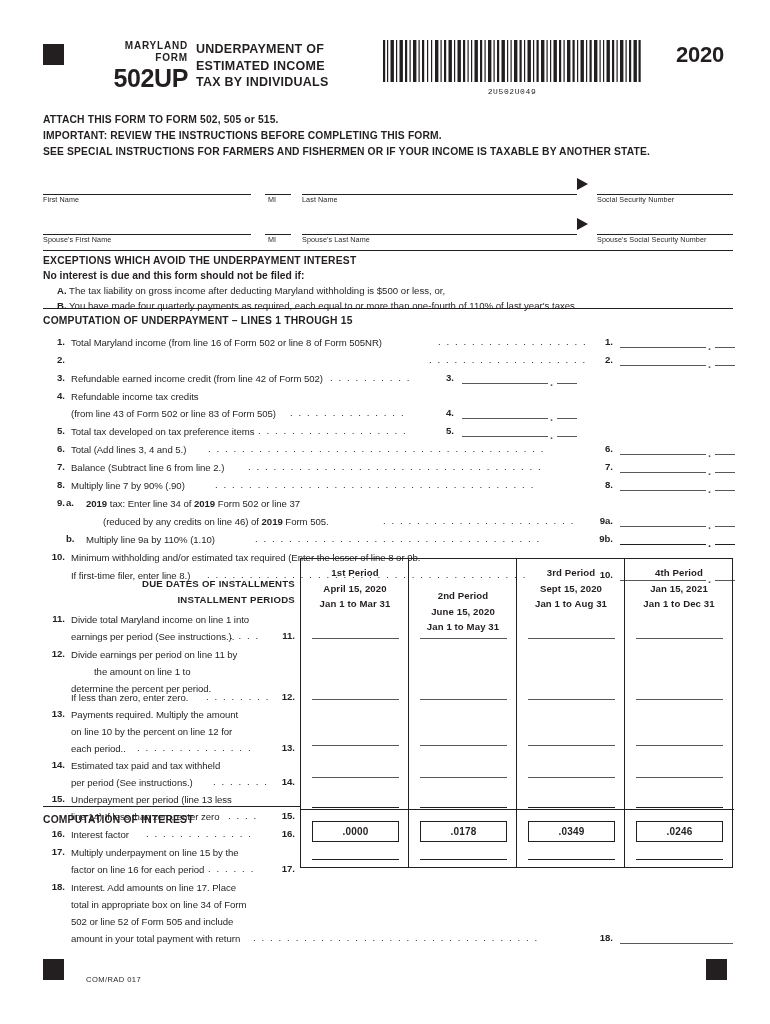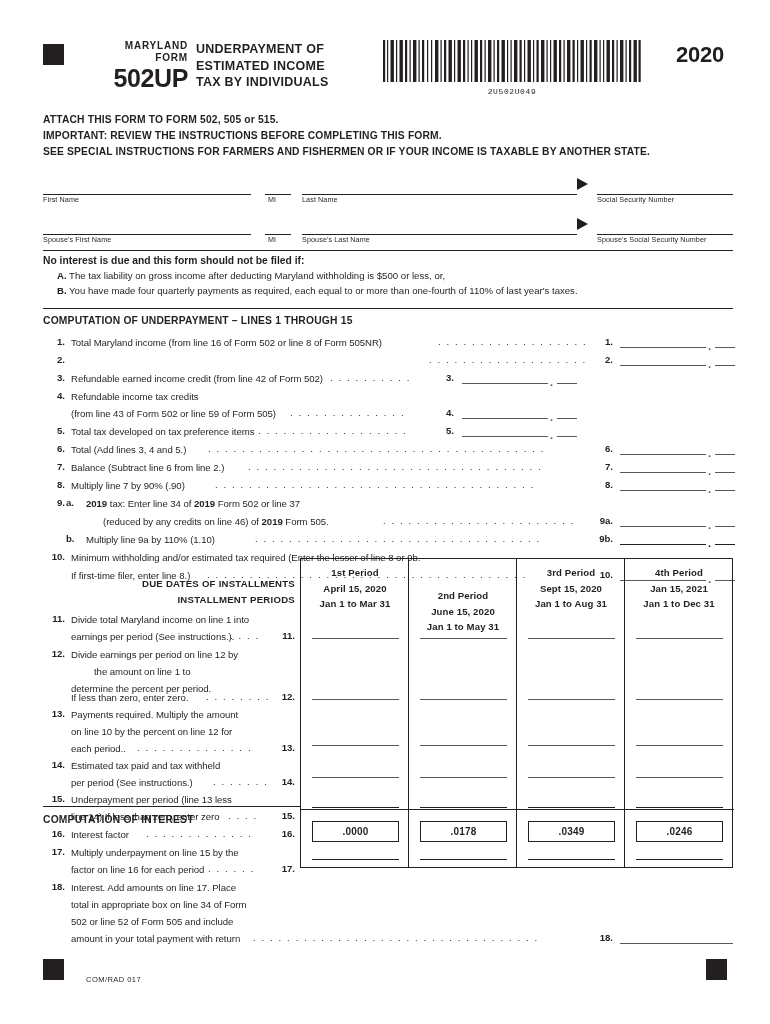--- a/index.html
+++ b/index.html
@@ -326,20 +326,21 @@
 
       <div class="arrow" style="left:534px; top:0px;"></div>
 
       <div class="fld" style="left:554px; width:136px;"></div>
       <div class="fld-lbl" style="left:554px;">Spouse's Social Security Number</div>
     </div>
   </div>
   <div class="abs" id="names-divider"></div>
 
   <div class="abs" id="exceptions">
+    <div class="sec-head">EXCEPTIONS WHICH AVOID THE UNDERPAYMENT INTEREST</div>
     <div class="exc-sub">No interest is due and this form should not be filed if:</div>
     <div class="exc-item">
       <b>A.</b>
       <span>The tax liability on gross income after deducting Maryland withholding is $500 or less, or,</span>
     </div>
     <div class="exc-item">
       <b>B.</b>
       <span>You have made four quarterly payments as required, each equal to or more than one-fourth of 110% of last year's taxes.</span>
     </div>
   </div>
@@ -371,21 +372,21 @@
   <div class="abs dots" style="left:330px; top:372px; width:105px;">. . . . . . . . . .</div>
   <div class="abs lnum-r" style="left:434px; top:372px; width:20px;">3.</div>
   <div class="money" style="left:462px; top:372px; width:113px;">
     <span class="dol" style="width:86px;"></span>
       <span class="dot" style="left:88px;">.</span>
       <span class="cts" style="left:95px;"></span>
   </div>
 
   <div class="abs lnum" style="left:43px; top:390px;">4.</div>
   <div class="abs ltext" style="left:71px; top:390px;">Refundable income tax credits</div>
-  <div class="abs ltext" style="left:71px; top:407px;">(from line 43 of Form 502 or line 59 of Form 505)</div>
+  <div class="abs ltext" style="left:71px; top:407px;">(from line 43 of Form 502 or line 83 of Form 505)</div>
   <div class="abs dots" style="left:290px; top:407px; width:145px;">. . . . . . . . . . . . . .</div>
   <div class="abs lnum-r" style="left:434px; top:407px; width:20px;">4.</div>
   <div class="money" style="left:462px; top:407px; width:113px;">
     <span class="dol" style="width:86px;"></span>
       <span class="dot" style="left:88px;">.</span>
       <span class="cts" style="left:95px;"></span>
   </div>
 
   <div class="abs lnum" style="left:43px; top:425px;">5.</div>
   <div class="abs ltext" style="left:71px; top:425px;">Total tax developed on tax preference items</div>
@@ -530,21 +531,21 @@
     <div class="cell-line dark" style="left:335px; top:300px;"></div>
   </div>
 
   <div class="abs lnum" style="left:37px; top:613px; width:28px;">11.</div>
   <div class="abs ltext" style="left:71px; top:613px;">Divide total Maryland income on line 1 into</div>
   <div class="abs ltext" style="left:71px; top:630px;">earnings per period (See instructions.).</div>
   <div class="abs dots" style="left:230px; top:630px; width:45px;">. . . .</div>
   <div class="abs lnum-r" style="left:268px; top:630px; width:27px;">11.</div>
 
   <div class="abs lnum" style="left:37px; top:648px; width:28px;">12.</div>
-  <div class="abs ltext" style="left:71px; top:648px;">Divide earnings per period on line 12 by</div>
+  <div class="abs ltext" style="left:71px; top:648px;">Divide earnings per period on line 11 by</div>
   <div class="abs ltext" style="left:71px; top:665px;margin-left:23px;">the amount on line 1 to</div>
   <div class="abs ltext" style="left:71px; top:682px;">determine the percent per period.</div>
   <div class="abs ltext" style="left:71px; top:691px;">If less than zero, enter zero.</div>
   <div class="abs dots" style="left:206px; top:691px; width:72px;">. . . . . . . .</div>
   <div class="abs lnum-r" style="left:268px; top:691px; width:27px;">12.</div>
 
   <div class="abs lnum" style="left:37px; top:708px; width:28px;">13.</div>
   <div class="abs ltext" style="left:71px; top:708px;">Payments required. Multiply the amount</div>
   <div class="abs ltext" style="left:71px; top:725px;">on line 10 by the percent on line 12 for</div>
   <div class="abs ltext" style="left:71px; top:742px;">each period..</div>

